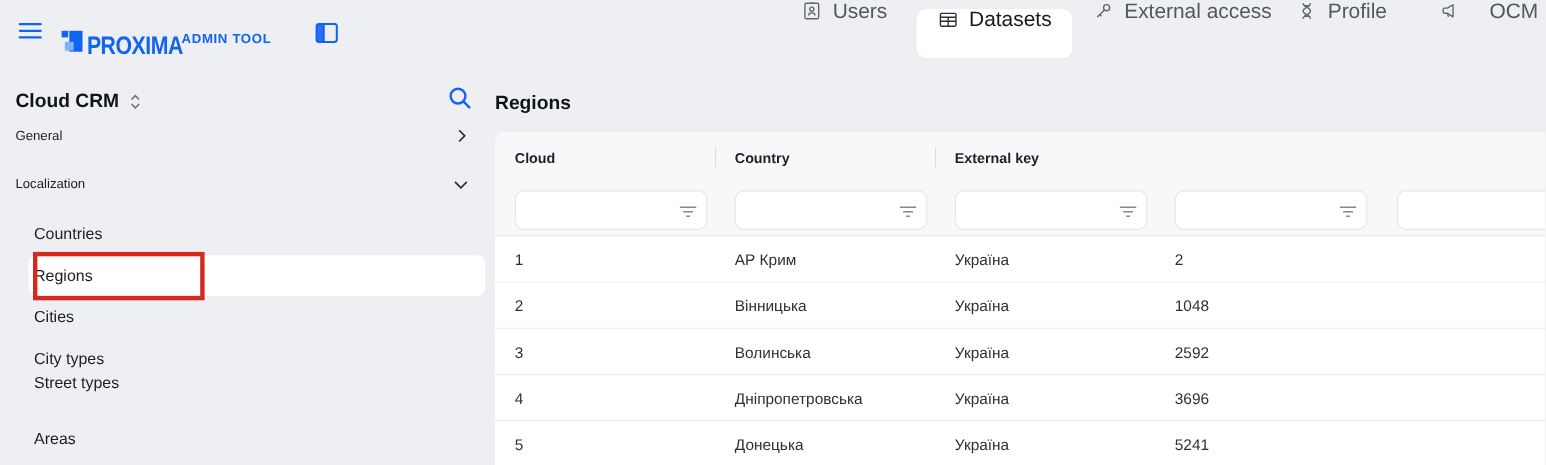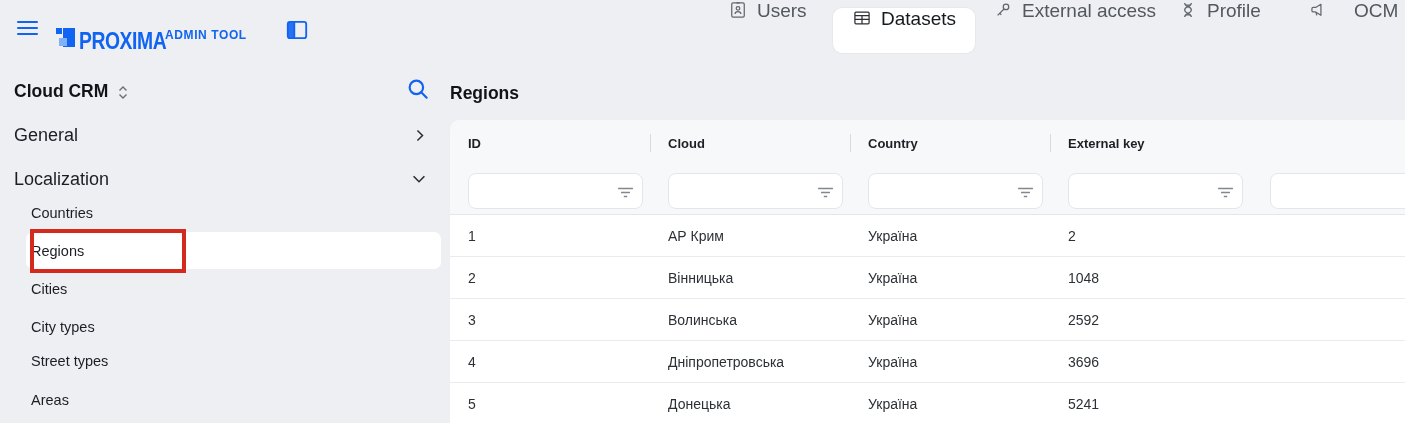--- a/index.html
+++ b/index.html
@@ -28,21 +28,21 @@
   .topnav .nav-item{position:absolute;top:0;height:62px;display:flex;align-items:flex-start;gap:9px;font-size:19px;color:var(--nav-inactive-text);cursor:pointer;white-space:nowrap}
   .topnav .nav-item.active{top:8px;height:45px;background:var(--surface-white);border-radius:9px;padding:0 19px;color:var(--text-dark);box-shadow:0 0 0 1px rgba(20,30,50,.03)}
   .nav-icon{display:flex;align-items:center;opacity:.9}
 
   
   .sidebar{position:absolute;left:0;top:62px;width:441px;bottom:0}
   .sb-header{position:absolute;left:14px;top:10px;height:38px;display:flex;align-items:center;gap:9px}
   .sb-title{font-size:17.5px;font-weight:bold;color:#111417}
   .sb-updown{display:flex;color:#6a7076;margin-top:2px}
   .sb-search{position:absolute;left:404px;top:14px;width:28px;height:28px;color:var(--accent-blue)}
-  .sb-group{position:absolute;left:0;right:0;height:38px;display:flex;align-items:center;justify-content:space-between;padding:0 14px;font-size:18px;color:#1b1e23;cursor:pointer}
+  .sb-group{position:absolute;left:0;right:0;height:38px;display:flex;justify-content:space-between;padding:0 14px;font-size:12px;color:#1b1e23;cursor:pointer}
   .sb-chevron{display:flex;color:#2a2e33}
   .sb-item{position:absolute;left:0;right:0;height:38px;display:flex;align-items:center;padding-left:31px;font-size:14.5px;color:#1b1e23;cursor:pointer}
   .sb-item.selected::before{content:"";position:absolute;left:26px;right:0;top:0;bottom:1px;background:var(--surface-white);border-radius:7px}
   .sb-item .sb-item-label{position:relative;z-index:1}
   .annotation{position:absolute;left:30px;top:167px;width:156px;height:44px;border:4px solid var(--annotation-red);box-sizing:border-box;z-index:5;pointer-events:none}
 
   
   .main-title{position:absolute;left:450px;top:74px;height:38px;line-height:38px;font-size:17.5px;font-weight:bold;color:#111417}
   .table-card{position:absolute;left:450px;top:120px;right:0;bottom:0;background:var(--table-head-bg);border-top-left-radius:9px;overflow:hidden}
   .thead{display:flex;height:47px}
@@ -173,35 +173,34 @@
       </div>
       <div class="sb-item selected" style="top: 170px;">
         <span class="sb-item-label">Regions</span>
       </div>
       <div class="sb-item" style="top: 208px;">
         <span class="sb-item-label">Cities</span>
       </div>
       <div class="sb-item" style="top: 246px;">
         <span class="sb-item-label">City types</span>
       </div>
-      <div class="sb-item" style="top: 280px;">
+      <div class="sb-item" style="top: 268px;">
         <span class="sb-item-label">Street types</span>
       </div>
       <div class="sb-item" style="top: 319px;">
         <span class="sb-item-label">Areas</span>
       </div>
     </div>
   <div class="annotation"></div>
 </aside>
 
 <div class="main-title">Regions</div>
 
 <section class="table-card">
   <div class="thead">
-      <div class="th" style="width: 200px;">ID</div>
       <div class="th" style="width: 200px;">Cloud</div>
       <div class="th" style="width: 200px;">Country</div>
       <div class="th" style="width: 260px;">External key</div>
     </div>
   <div class="tfilters">
       <div class="fcell" style="width: 200px;">
         <div class="filter-input"><input type="text" style=""><span class="filter-icon">
             <svg width="17" height="13" viewBox="0 0 16 12" fill="none" stroke="currentColor" stroke-width="1.3">
               <path d="M1 2.2h14M3.8 6h8.4M6.4 9.8h3.2"></path>
             </svg>

